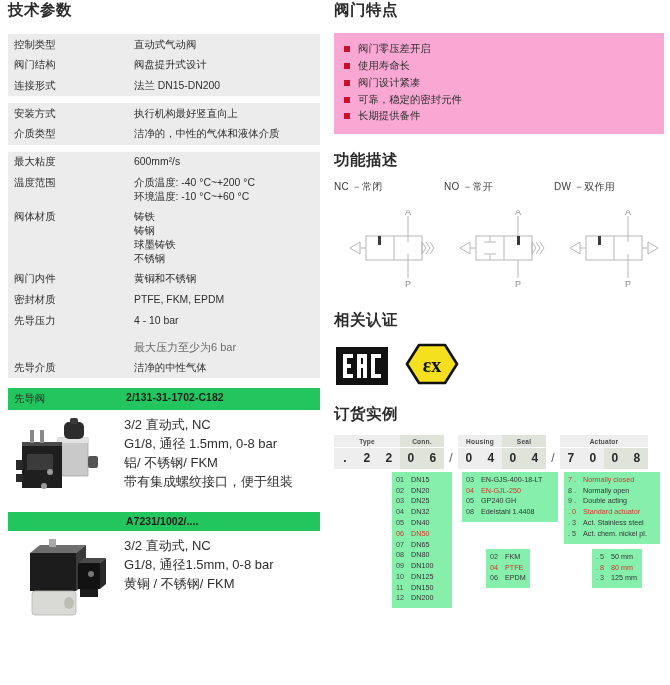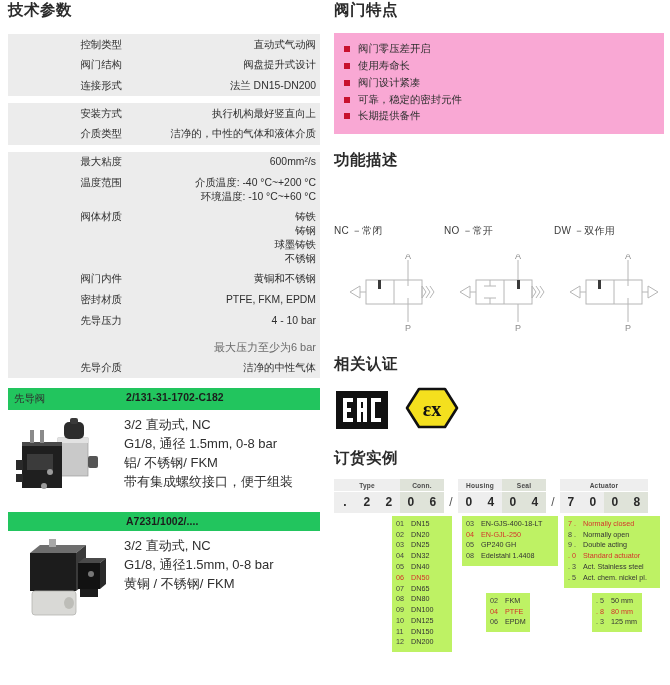--- a/index.html
+++ b/index.html
@@ -30,21 +30,20 @@
     padding: 0;
     letter-spacing: .5px;
   }
 
   
   table.spec {
     width: 100%;
     border-collapse: collapse;
     font-size: 10.4px;
     margin-top: 13px;
-    text-align: right;
   }
   table.spec td {
     vertical-align: top;
     padding: 3.5px 4px 3.5px 4px;
     line-height: 1.32;
     color: #2f2f2f;
   }
   table.spec td.k { width: 118px; padding-left: 6px; }
   table.spec td.v { padding-left: 8px; }
   table.spec tr.shade td { background: #ececec; }
@@ -80,21 +79,21 @@
     color: #2f2f2f;
   }
   .feat li .bullet {
     position: absolute; left: 2px; top: 5px;
     width: 6px; height: 6px; background: #c8102e; display:block;
   }
 
   
   .fn-wrap { margin-top: 16px; }
   .fn-row { display: flex; margin-top: 9px; }
-  .fn-item { width: 110px; margin-top: 44px; }
+  .fn-item { width: 110px; }
   .fn-label { font-size: 10px; color: #3a3a3a; letter-spacing:.2px; }
   .fn-sym { margin-top: 16px; }
 
   
   .cert-wrap { margin-top: 16px; }
   .cert-row { display: flex; align-items: center; margin-top: 11px; gap: 16px; padding-left:2px;}
   .eac {
     width: 52px; height: 38px; background: #111;
     display:flex; align-items:center; justify-content:center;
   }
@@ -118,21 +117,21 @@
     width: 22px; text-align: center; font-size: 12px; font-weight: 700;
     color: #2a2a2a; padding: 3px 0 4px; letter-spacing: .3px;
   }
   .slash {
     width: 14px; text-align:center; font-size: 12px; color:#555;
     padding: 3px 0 4px; background: transparent;
   }
 
   .legend { position: relative; margin-top: 3px; height: 150px; }
   .lg {
-    position: absolute; background: #bef264;
+    position: absolute; background: #86efac;
     padding: 3px 4px 4px 4px; line-height: 1.5;
   }
   .lg .r { display: flex; white-space: nowrap; }
   .lg .r .c1 { width: 15px; color: #444; }
   .lg .r .c2 { color: #333; }
   .lg .r.hi .c1, .lg .r.hi .c2 { color: #d4342b; }
 
   .valve-img { display:block; }
 </style>
 </head>

